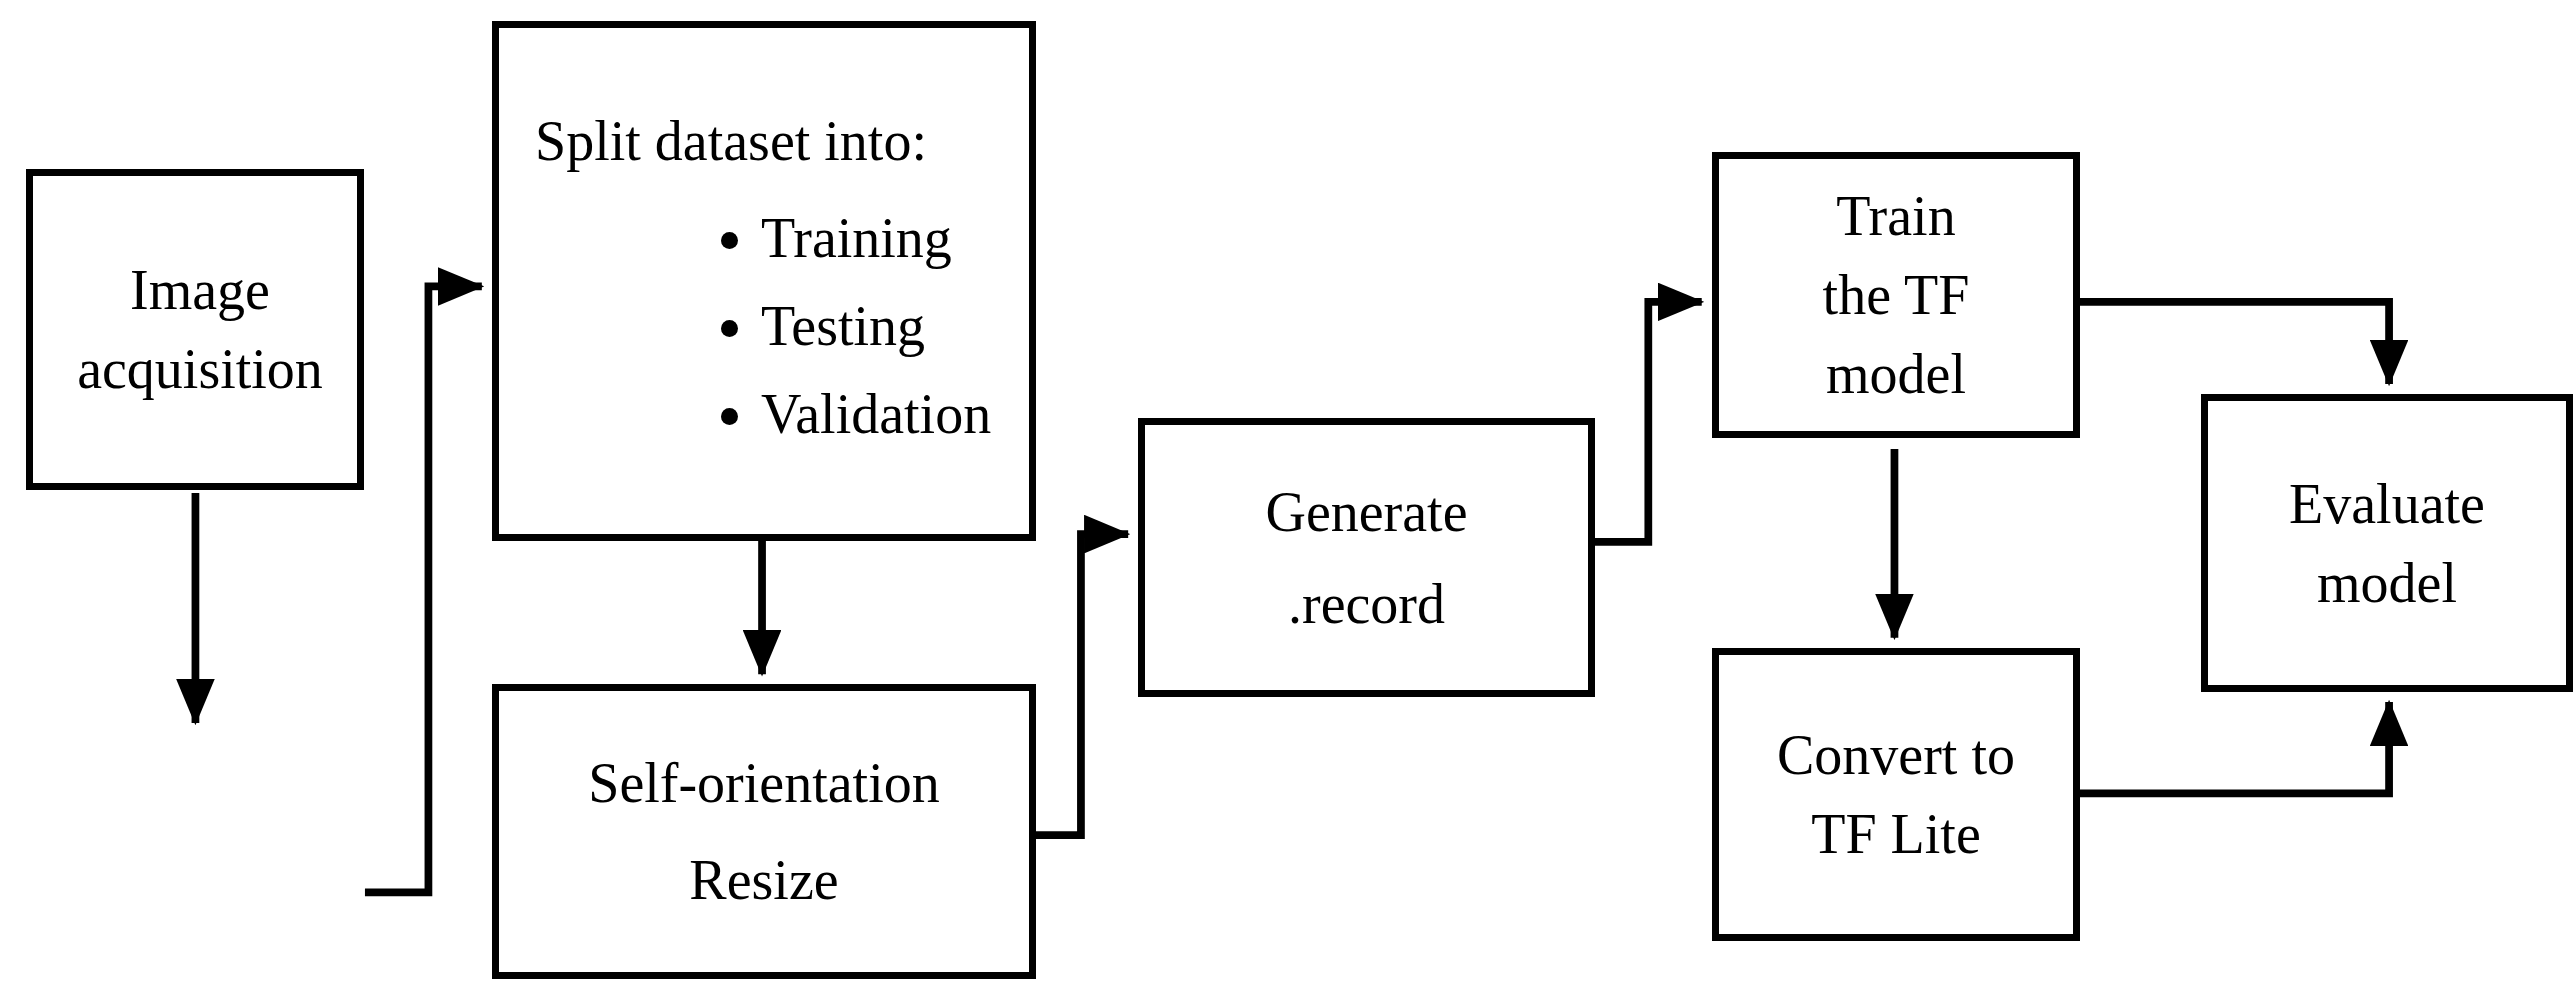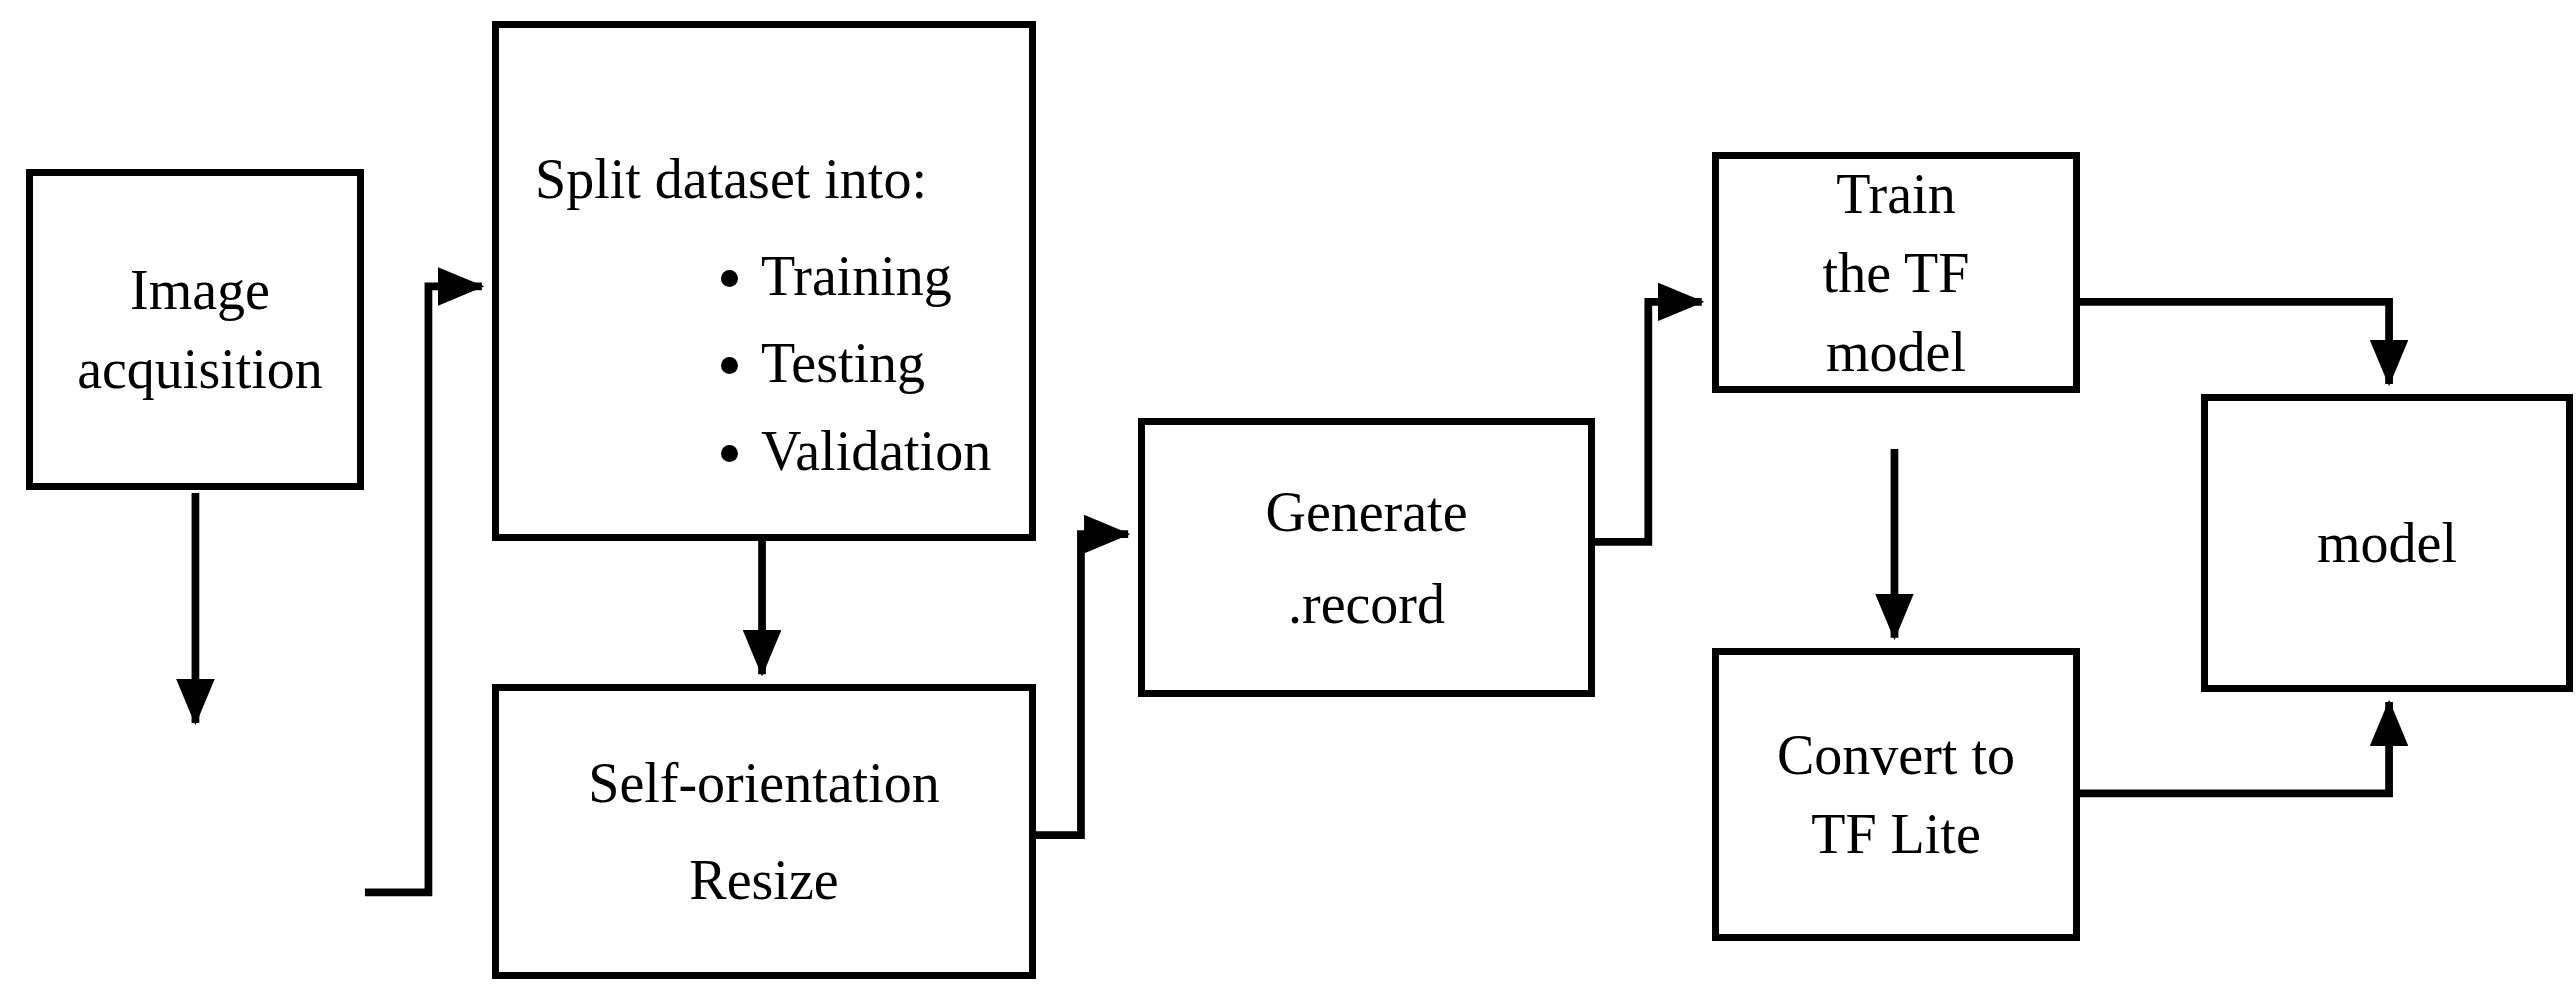--- a/index.html
+++ b/index.html
@@ -41,25 +41,25 @@
     line-height: 1.0;
     gap: 23px;
     z-index: 1;
   }
   .node .line { display: block; white-space: nowrap; }
 
   
   #node-image-acquisition { left: 26px;   top: 169px; width: 338px; height: 321px; padding-left: 10px; }
   #node-create-labels     { left: 26px;   top: 733px; width: 338px; height: 246px; }
   #node-split-dataset     { left: 492px;  top: 21px;  width: 544px; height: 520px;
-                            align-items: stretch; justify-content: center;
+                            align-items: stretch; justify-content: flex-start;
                             text-align: left; padding: 77px 23px 0 36px; gap: 0; }
   #node-self-orientation  { left: 492px;  top: 684px; width: 544px; height: 295px; gap: 41px; }
   #node-generate-record   { left: 1138px; top: 418px; width: 457px; height: 279px; gap: 36px; }
-  #node-train-tf          { left: 1712px; top: 152px; width: 368px; height: 241px; }
+  #node-train-tf          { left: 1712px; top: 152px; width: 368px; height: 286px; }
   #node-convert-tflite    { left: 1712px; top: 648px; width: 368px; height: 293px; }
   #node-evaluate-model    { left: 2201px; top: 394px; width: 372px; height: 298px; }
 
   
   #node-split-dataset .title { line-height: 1.3; }
   #node-split-dataset ul {
     margin: 17px 0 0 0;
     padding: 0 0 0 226px;
     list-style: disc;
   }
@@ -119,17 +119,18 @@
     <span class="line">the TF</span>
     <span class="line">model</span>
   </div>
 
   <div class="node" id="node-convert-tflite">
     <span class="line">Convert to</span>
     <span class="line">TF Lite</span>
   </div>
 
   <div class="node" id="node-evaluate-model">
+    <span class="line">Evaluate</span>
     <span class="line">model</span>
   </div>
 
 </div>
 
 
 </body></html>

